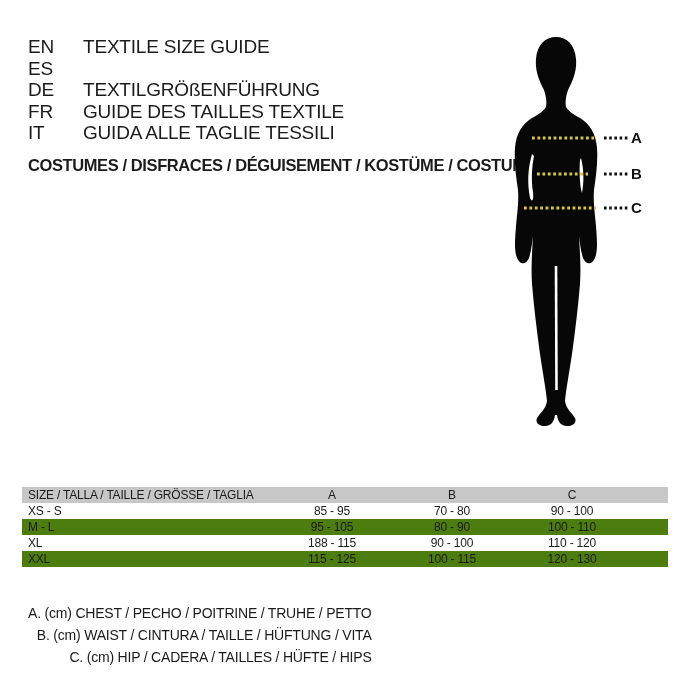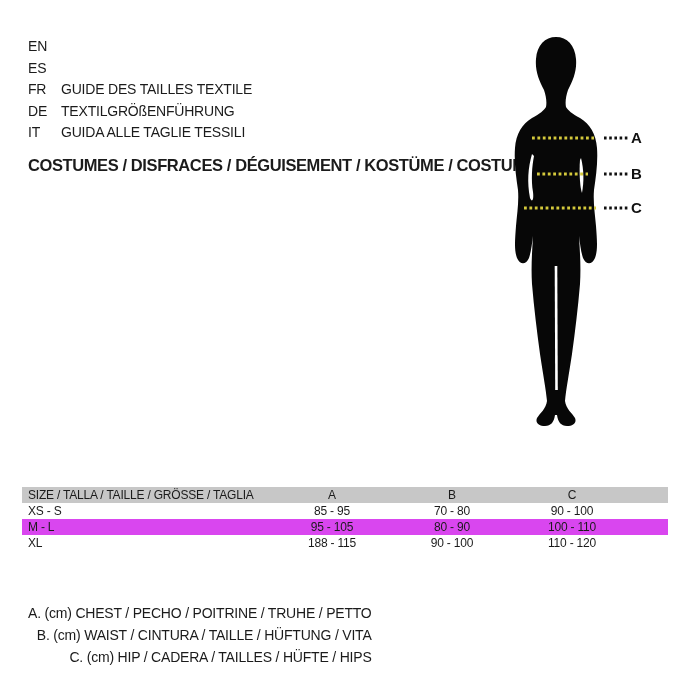--- a/index.html
+++ b/index.html
@@ -2,66 +2,67 @@
 <html><head>
 <meta charset="utf-8">
 <style>
   html,body{margin:0;padding:0;background:#ffffff;}
   .canvas{
     position:relative;width:700px;height:700px;background:#ffffff;overflow:hidden;
     font-family:"Liberation Sans", sans-serif;color:#1b1b1b;
   }
   
   .lang-block{position:absolute;left:28px;top:36px;}
-  .lang-row{display:flex;height:21.6px;line-height:21.6px;font-size:14px;letter-spacing:-0.2px;}
+  .lang-row{display:flex;height:21.6px;line-height:21.6px;font-size:19px;letter-spacing:-0.2px;gap:22px;}
   .lang-code{width:33px;flex:0 0 33px;}
   
   .category-title{
     position:absolute;left:28px;top:156px;font-size:16.5px;font-weight:bold;
     letter-spacing:-0.4px;white-space:nowrap;
   }
   
   .figure-svg{position:absolute;left:492px;top:30px;width:140px;height:400px;}
   .marker-label{
     position:absolute;left:631px;width:18px;height:16px;line-height:16px;
     font-size:15px;font-weight:bold;text-align:left;color:#111;
   }
   .marker-a{top:130px;} .marker-b{top:166px;} .marker-c{top:200px;}
   
   .group-title{position:absolute;left:24px;top:456px;font-size:14px;letter-spacing:-0.2px;}
   .size-table{position:absolute;left:22px;top:487px;width:646px;font-size:12px;letter-spacing:-0.2px;}
   .t-row{display:flex;height:16px;line-height:16px;}
   .t-head{background:#c7c7c7;}
-  .t-stripe{background:#d946ef;align-items:center;}
+  .t-stripe{background:#4d7c0f;align-items:center;}
   .cell-size{flex:0 0 250px;padding-left:6px;box-sizing:border-box;text-align:left;}
   .cell-val{flex:0 0 120px;text-align:center;}
   .cell-end{flex:0 0 36px;}
   
   .legend-block{position:absolute;left:28px;top:602px;}
   .legend-line{height:22px;line-height:22px;font-size:14px;letter-spacing:-0.2px;white-space:nowrap;text-align:right;}
 </style>
 </head>
 <body>
 
 <div class="canvas">
 
   <div class="lang-block">
     <div class="lang-row">
       <span class="lang-code">EN</span>
+      <span>TEXTILE SIZE GUIDE</span>
     </div>
     <div class="lang-row">
       <span class="lang-code">ES</span>
     </div>
     <div class="lang-row">
+      <span class="lang-code">DE</span>
+      <span>TEXTILGRÖßENFÜHRUNG</span>
+    </div>
+    <div class="lang-row">
       <span class="lang-code">FR</span>
       <span>GUIDE DES TAILLES TEXTILE</span>
-    </div>
-    <div class="lang-row">
-      <span class="lang-code">DE</span>
-      <span>TEXTILGRÖßENFÜHRUNG</span>
     </div>
     <div class="lang-row">
       <span class="lang-code">IT</span>
       <span>GUIDA ALLE TAGLIE TESSILI</span>
     </div>
   </div>
 
   <div class="category-title">COSTUMES / DISFRACES / DÉGUISEMENT / KOSTÜME / COSTUMI</div>
 
   <svg class="figure-svg" viewBox="0 0 140 400" xmlns="http://www.w3.org/2000/svg" aria-hidden="true">
@@ -141,20 +142,27 @@
       <span class="cell-val">100 - 110</span>
       <span class="cell-end"></span>
     </div>
     <div class="t-row">
       <span class="cell-size">XL</span>
       <span class="cell-val">188 - 115</span>
       <span class="cell-val">90 - 100</span>
       <span class="cell-val">110 - 120</span>
       <span class="cell-end"></span>
     </div>
+    <div class="t-row t-stripe">
+      <span class="cell-size">XXL</span>
+      <span class="cell-val">115 - 125</span>
+      <span class="cell-val">100 - 115</span>
+      <span class="cell-val">120 - 130</span>
+      <span class="cell-end"></span>
+    </div>
   </div>
 
   <div class="legend-block">
     <div class="legend-line">A. (cm) CHEST / PECHO / POITRINE / TRUHE / PETTO</div>
     <div class="legend-line">B. (cm) WAIST / CINTURA / TAILLE / HÜFTUNG / VITA</div>
     <div class="legend-line">C. (cm) HIP / CADERA / TAILLES / HÜFTE / HIPS</div>
   </div>
 
 </div>
 

